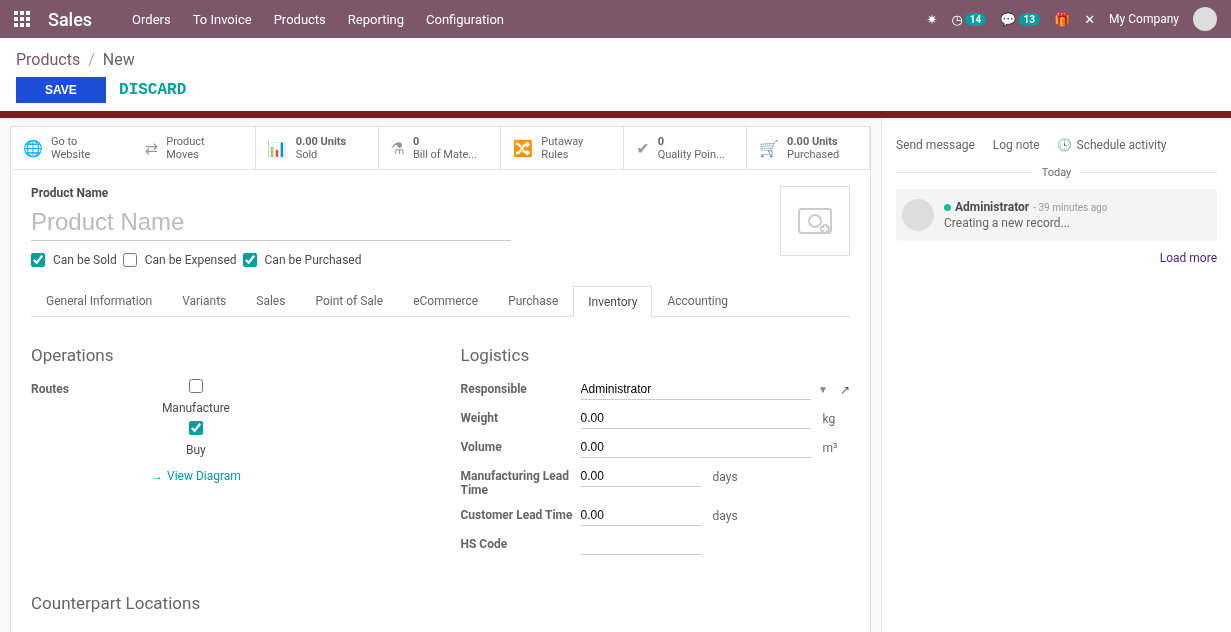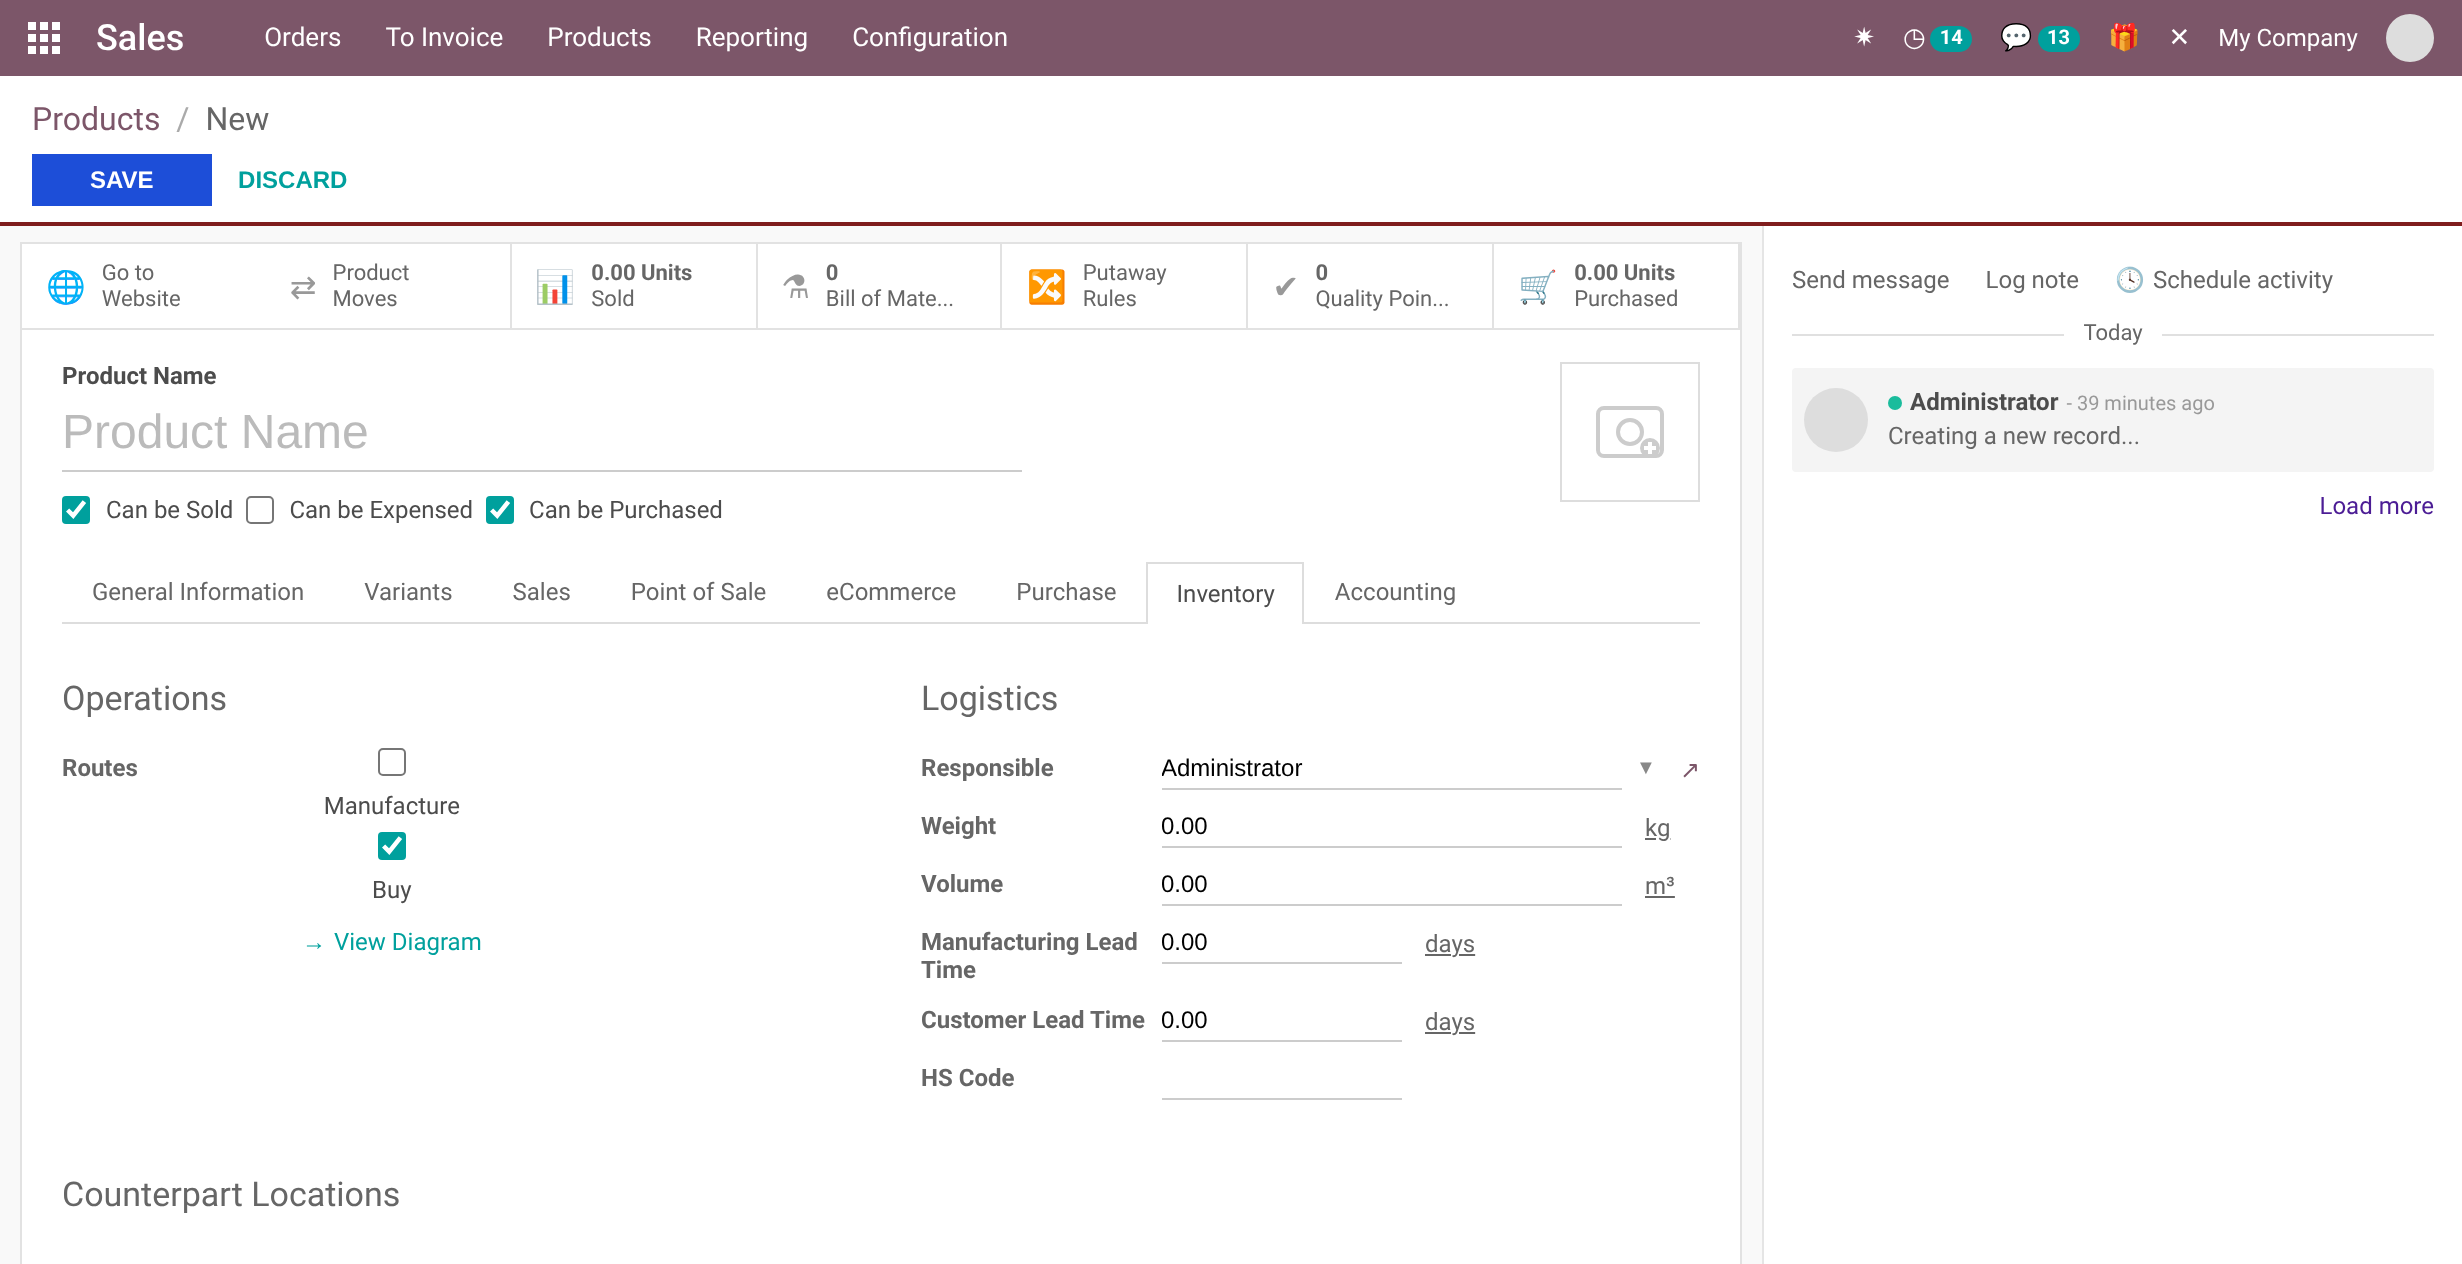--- a/index.html
+++ b/index.html
@@ -6,27 +6,27 @@
 body { font-family: -apple-system, BlinkMacSystemFont, "Segoe UI", Roboto, sans-serif; font-size: 13px; color: #4c4c4c; background: #f9f9f9; }
 .topbar { background: #7c5669; color: #fff; height: 38px; display: flex; align-items: center; padding: 0 14px; }
 .topbar .apps-icon { margin-right: 18px; cursor: pointer; }
 .topbar .brand { font-size: 18px; font-weight: 500; margin-right: 40px; }
 .topbar .menu { display: flex; gap: 22px; }
 .topbar .menu a { color: #fff; text-decoration: none; font-size: 13px; cursor: pointer; }
 .topbar .right { margin-left: auto; display: flex; align-items: center; gap: 14px; }
 .topbar .right .icon-btn { position: relative; cursor: pointer; display: flex; align-items: center; }
 .badge { background: #00a09d; color: #fff; border-radius: 8px; padding: 1px 5px; font-size: 10px; font-weight: bold; margin-left: 2px; }
 .avatar { width: 24px; height: 24px; background: #ddd; border-radius: 50%; }
-.subhead { background: #fff; padding: 12px 16px 8px; border-bottom: 2px solid #7f1d1d; }
+.subhead { background: #fff; padding: 12px 16px 8px; border-bottom: 7px solid #7f1d1d; }
 .breadcrumb { font-size: 16px; color: #7c5669; margin-bottom: 8px; }
 .breadcrumb a { color: #7c5669; text-decoration: none; cursor: pointer; }
 .breadcrumb .sep { color: #aaa; margin: 0 4px; }
 .breadcrumb .current { color: #666; }
 .actions .save { background: #1d4ed8; color: #fff; border: none; padding: 6px 29px; font-weight: bold; font-size: 12px; cursor: pointer; margin-right: 10px; }
-.actions .discard { background: none; color: #00a09d; border: none; font-weight: bold; font-size: 12px; cursor: pointer; }
+.actions .discard { background: none; color: #00a09d; border: none; font-weight: bold; font-size: 16px; cursor: pointer; font-family: Liberation Mono, monospace; }
 .main-wrap { display: flex; }
 .main-scroll { flex: 1; padding: 8px 10px 20px 10px; overflow-y: auto; height: calc(632px - 38px - 70px); }
 .form-sheet { background: #fff; border: 1px solid #e2e2e2; }
 .stat-row { display: flex; border-bottom: 1px solid #e2e2e2; }
 .stat-btn { display: flex; align-items: center; gap: 8px; padding: 8px 12px; border-right: 1px solid #e2e2e2; cursor: pointer; min-width: 100px; flex: 1; }
 .stat-btn:first-child { border-right: none; min-width: 120px; }
 .stat-btn .sicon { color: #999; font-size: 16px; }
 .stat-btn .stext { font-size: 11px; color: #666; line-height: 1.2; }
 .stat-btn .stext .v { font-weight: bold; display: block; }
 .form-body { padding: 16px 20px; }
@@ -47,21 +47,21 @@
 .col { flex: 1; }
 .section-h { font-size: 17px; color: #666; margin-bottom: 14px; font-weight: 400; }
 .field-row { display: flex; align-items: flex-start; margin-bottom: 8px; }
 .field-label { width: 120px; font-size: 12px; font-weight: bold; color: #666; padding-top: 3px; }
 .field-val { flex: 1; display: flex; align-items: center; gap: 6px; }
 .field-val .subcheck { display: flex; flex-direction: column; gap: 6px; }
 .subcheck .check-row { font-size: 12px; flex-direction: column; }
 .view-diag { color: #00a09d; font-size: 12px; cursor: pointer; margin-top: 6px; display: flex; align-items: center; gap: 4px; }
 .text-input { border: none; border-bottom: 1px solid #ccc; font-size: 12px; padding: 3px 0; width: 120px; outline: none; }
 .select-input { border: none; border-bottom: 1px solid #ccc; font-size: 12px; padding: 3px 0; width: 230px; outline: none; }
-.unit { font-size: 12px; color: #666; margin-left: 6px; text-decoration: underline; }
+.unit { font-size: 12px; color: #666; margin-left: 6px; }
 .ext-icon { color: #7c5669; cursor: pointer; font-size: 12px; margin-left: 6px; }
 .caret { color: #888; cursor: pointer; margin-left: auto; font-size: 10px; }
 .chatter { width: 350px; border-left: 1px solid #e5e5e5; background: #fff; padding: 10px 14px; height: calc(632px - 38px - 70px); }
 .chatter-actions { display: flex; gap: 18px; font-size: 12px; color: #666; margin-bottom: 12px; margin-top: 10px; }
 .chatter-actions span { cursor: pointer; }
 .chatter-actions .sched { display: flex; align-items: center; gap: 4px; }
 .today-div { text-align: center; position: relative; margin-bottom: 10px; }
 .today-div::before { content: ""; position: absolute; left: 0; right: 0; top: 50%; border-top: 1px solid #e0e0e0; z-index: 0; }
 .today-div span { background: #fff; padding: 0 10px; position: relative; font-size: 11px; color: #666; }
 .msg { display: flex; gap: 10px; padding: 10px 6px; background: #f4f4f4; border-radius: 2px; }

